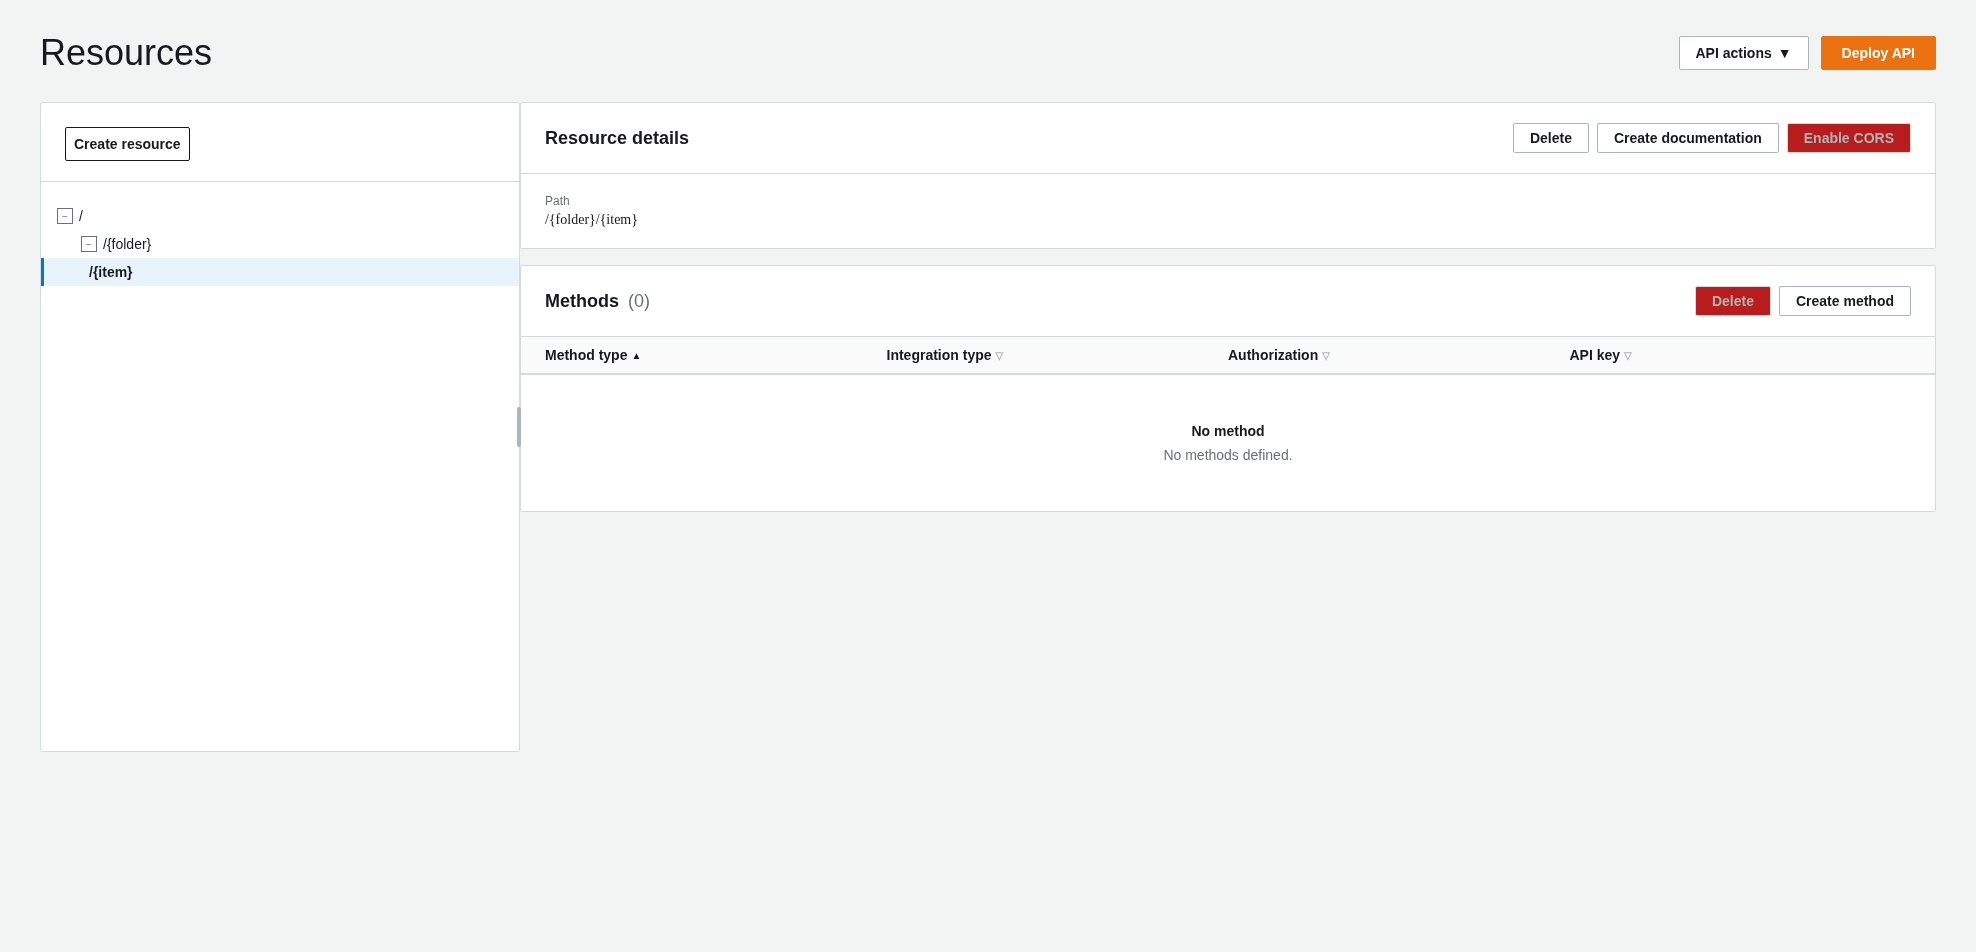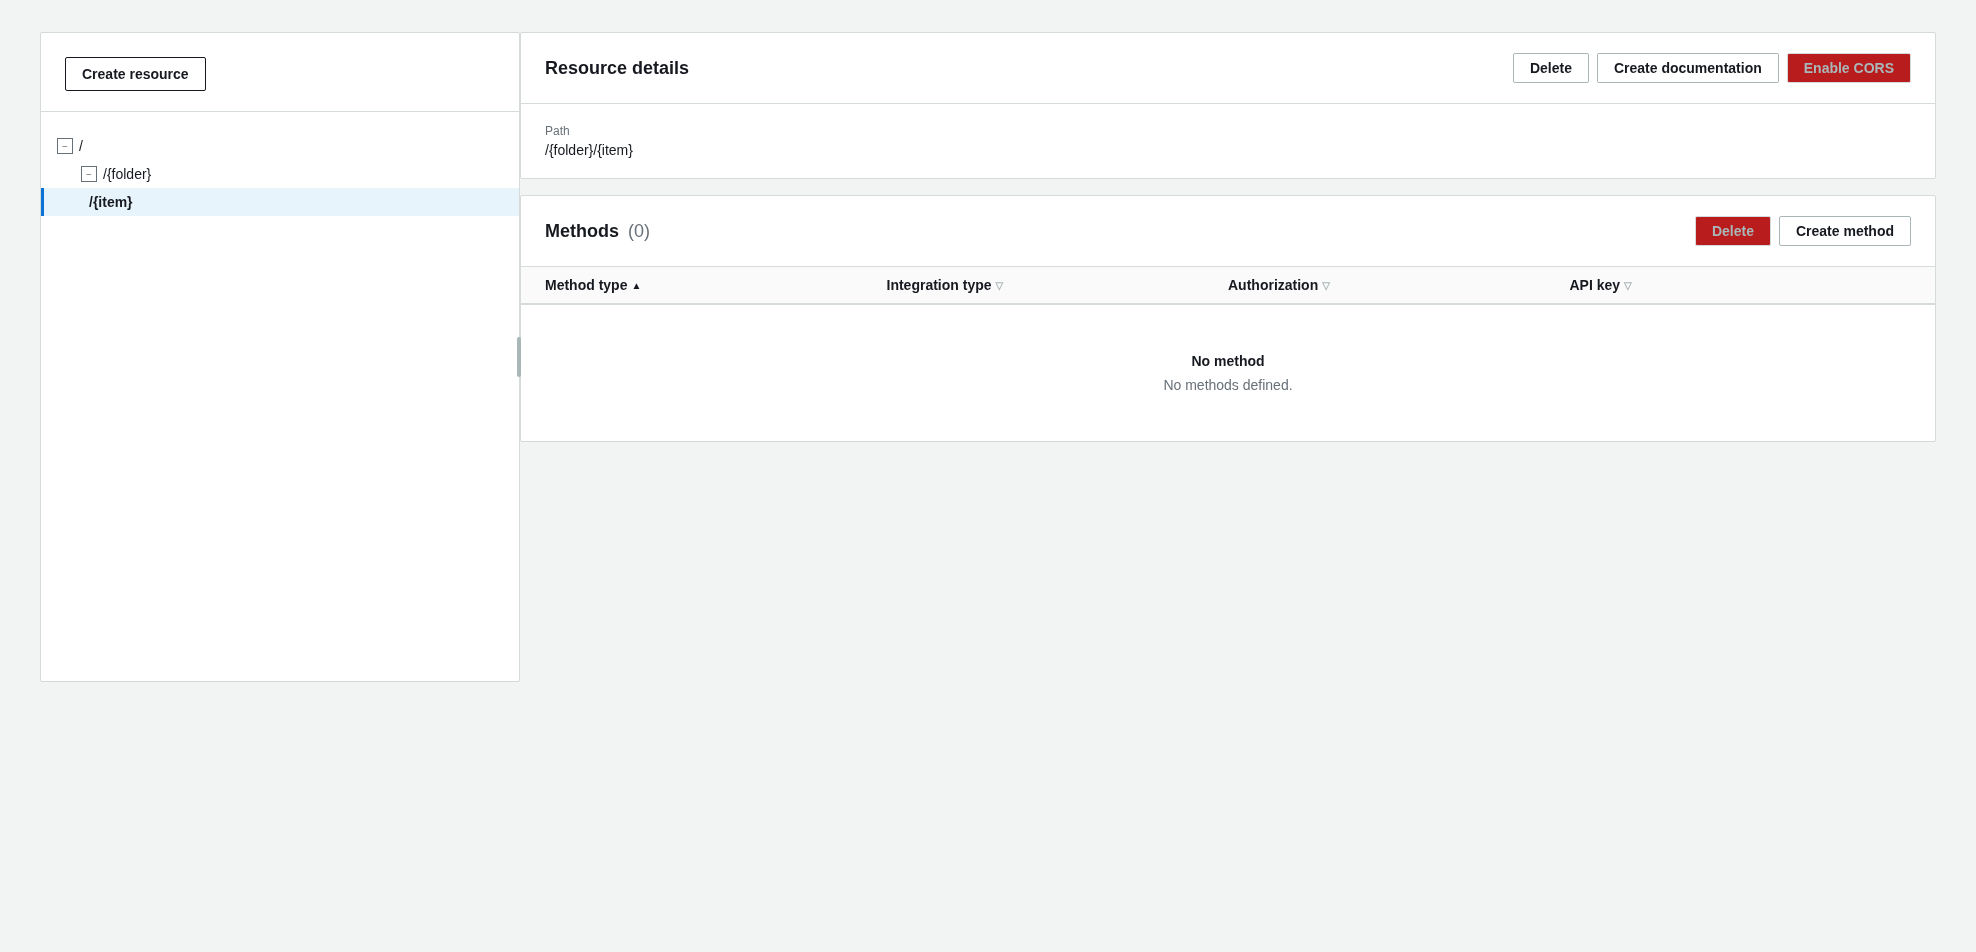--- a/index.html
+++ b/index.html
@@ -82,21 +82,21 @@
       padding: 24px 24px 20px 24px;
       border-bottom: 1px solid #d5dbdb;
     }
 
     .btn-create-resource {
       background: #fff;
       border: 1px solid #16191f;
       color: #16191f;
       font-size: 14px;
       font-weight: 700;
-      padding: 8px 16px;
+      padding: 8px 8px;
       cursor: pointer;
       border-radius: 2px;
     }
 
     .resource-tree {
       padding: 20px 0 20px 16px;
     }
 
     .tree-item {
       display: flex;
@@ -242,20 +242,21 @@
 
     .detail-field-label {
       font-size: 12px;
       color: #687078;
       margin-bottom: 4px;
     }
 
     .detail-field-value {
       font-size: 14px;
       color: #16191f;
+      font-family: Liberation Serif, serif;
     }
 
     
     .methods-count {
       font-size: 18px;
       font-weight: 400;
       color: #687078;
       margin-left: 4px;
     }
 
@@ -308,20 +309,32 @@
       border: none;
       border-top: 1px solid #d5dbdb;
       margin: 0;
     }
   </style>
 </head>
 <body>
 
 <div class="page-wrapper">
 
+  <div class="page-header">
+    <h1 class="page-title">Resources</h1>
+    <div class="header-actions">
+      <button class="btn-api-actions">
+        <span>API actions</span>
+        <span>▼</span>
+      </button>
+      <button class="btn-deploy">
+        <span>Deploy API</span>
+      </button>
+    </div>
+  </div>
 
   <div class="main-layout">
 
     <div class="left-panel">
 
       <div class="create-resource-section">
         <button class="btn-create-resource">
           <span>Create resource</span>
         </button>
       </div>

